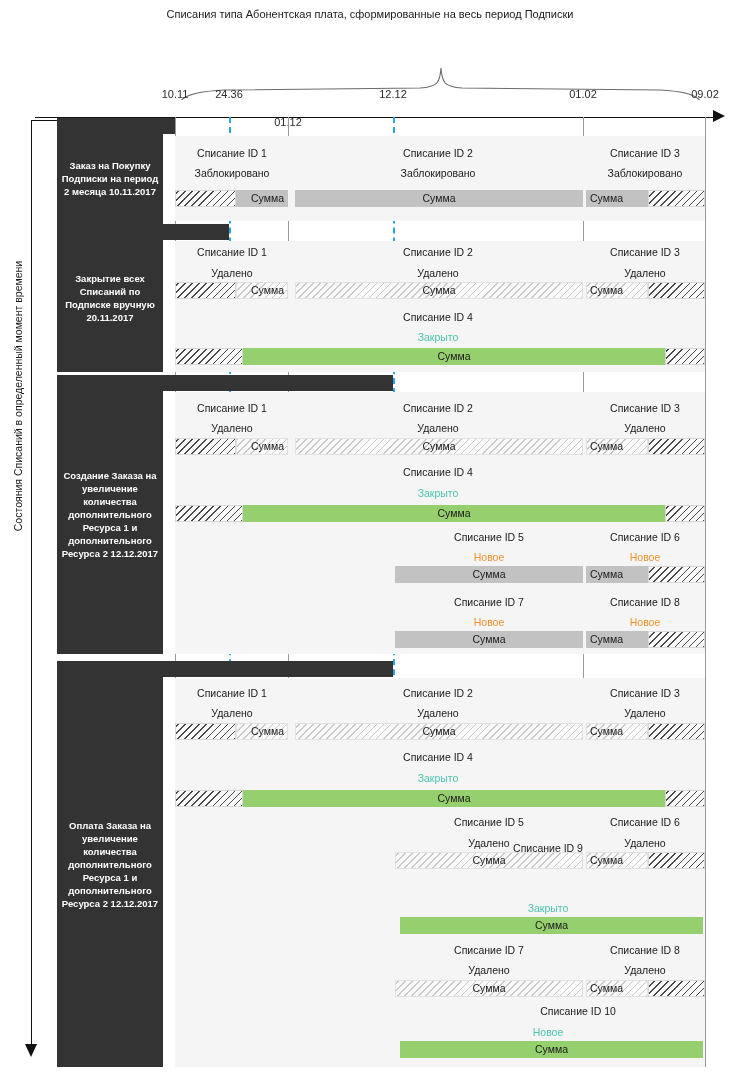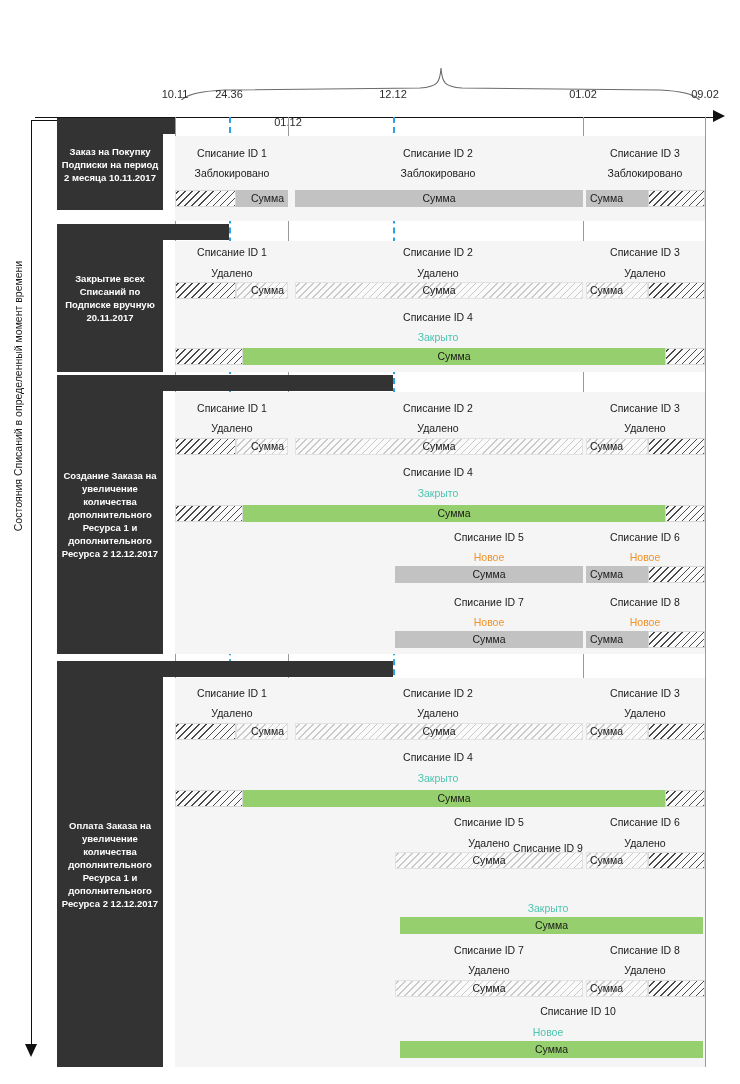--- a/index.html
+++ b/index.html
@@ -119,20 +119,21 @@
     position: absolute; width: 100%; text-align: center;
     font-size: 10.5px; color: #1a1a1a; line-height: 17px;
     z-index: 3;
   }
 </style>
 </head>
 <body>
 
 <div id="root">
 
+  <div class="caption">Списания типа Абонентская плата, сформированные на весь период Подписки</div>
 
   <svg class="brace" width="740" height="70">
     <path d="M175,98 C175,70 178,62 225,60 L420,58 C438,57 440,52 441,38
              C442,52 444,57 462,58 L660,60 C703,62 705,70 705,98" fill="none" stroke="#6b6b6b" stroke-width="1.1"></path>
   </svg>
 
   <div class="axis-line"></div>
   <div class="axis-arrow"></div>
 
   <div class="left-axis-top"></div>
@@ -150,21 +151,21 @@
       <div class="tick-label" style="left: 393px;">12.12</div>
       <div class="vline dashed" style="left: 393px;"></div>
       <div class="tick-label" style="left: 583px;">01.02</div>
       <div class="vline" style="left: 583px;"></div>
       <div class="tick-label" style="left: 705px;">09.02</div>
       <div class="vline" style="left: 705px;"></div>
     </div>
   <div id="sections">
       <div class="section-band" style="top: 136px; height: 85px; width: 530px; background: rgb(245, 245, 245);"></div>
       <div class="dark-bar" style="top: 118px; width: 118px; background: rgb(51, 51, 51);"></div>
-      <div class="dark-label" style="top: 118px; height: 92px; background: rgb(51, 51, 51); text-align: center;">Заказ на Покупку Подписки на период 2 месяца 10.11.2017</div>
+      <div class="dark-label" style="top: 132px; height: 92px; background: rgb(51, 51, 51); text-align: center;">Заказ на Покупку Подписки на период 2 месяца 10.11.2017</div>
       <div class="chg-title" style="left: 232px; top: 147px; transform: translateX(-50%);">Списание ID 1</div>
       <div class="chg-status" style="left: 232px; top: 167px; transform: translateX(-50%); color: rgb(26, 26, 26);">Заблокировано</div>
       <div class="bar" style="left: 175px; top: 190px; width: 113px;">
         <div class="bar-seg hatch-dark" style="left: 0px; width: 61px;"></div>
         <div class="bar-seg fill-grey" style="left: 61px; width: 52px;"></div>
         <div class="bar-text" style="left: 61px; width: 52px; text-align: right; padding-right: 4px;">Сумма</div>
       </div>
       <div class="chg-title" style="left: 438px; top: 147px; transform: translateX(-50%);">Списание ID 2</div>
       <div class="chg-status" style="left: 438px; top: 167px; transform: translateX(-50%); color: rgb(26, 26, 26);">Заблокировано</div>
       <div class="bar" style="left: 295px; top: 190px; width: 288px;">

